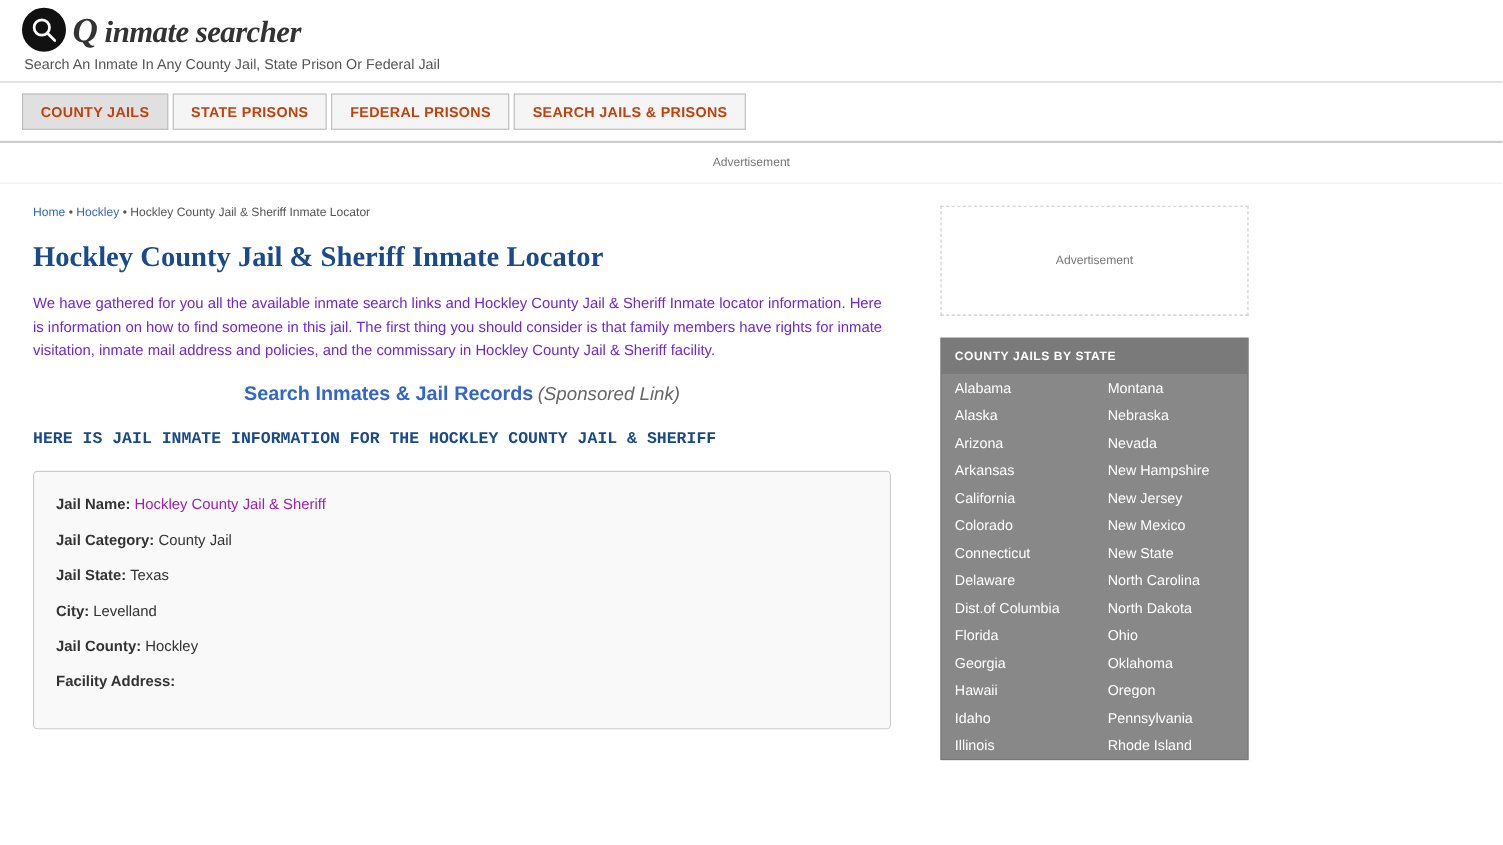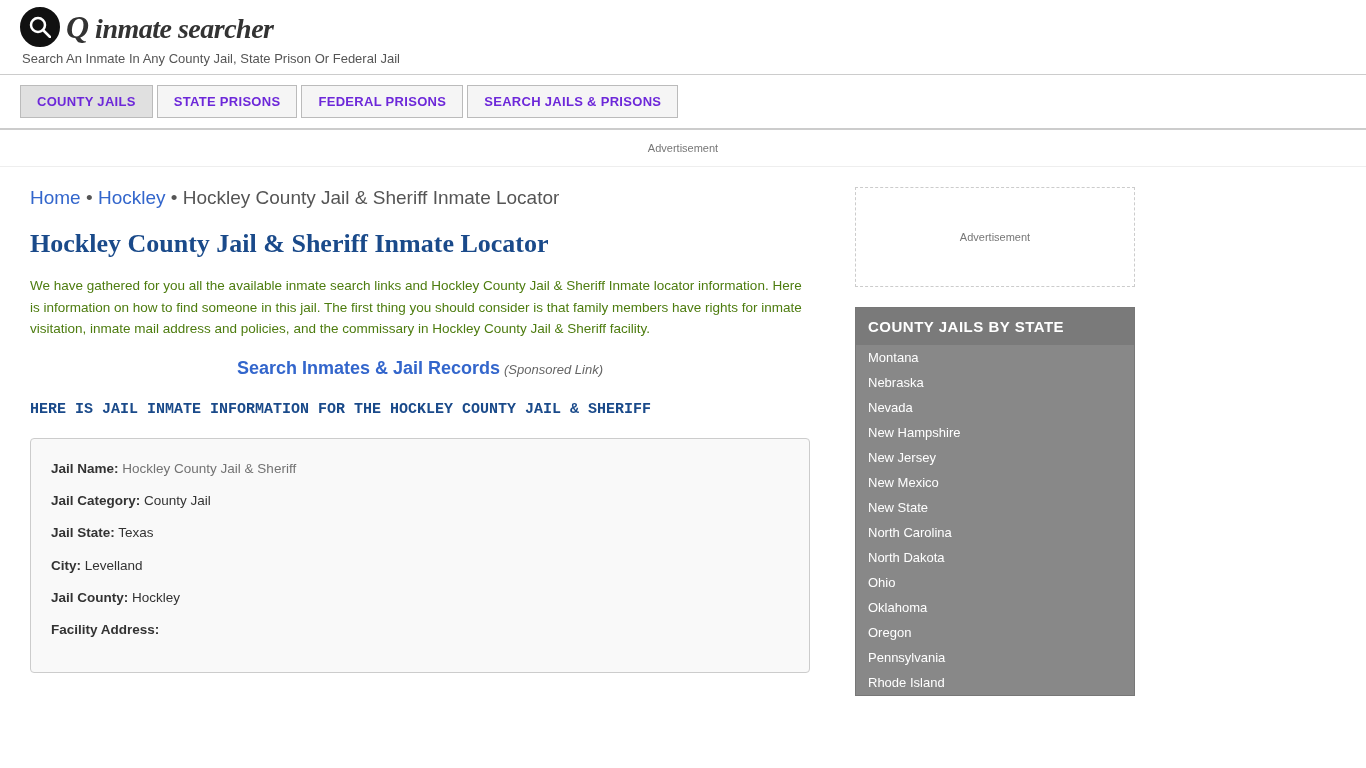--- a/index.html
+++ b/index.html
@@ -15,66 +15,66 @@
       color: white; font-size: 18px; font-weight: bold;
     }
     #logo-text { font-size: 28px; font-weight: bold; font-style: italic; color: #111; font-family: Georgia, serif; }
     #logo-text span { color: #333; }
     #tagline { font-size: 13px; color: #555; margin-top: 4px; padding-left: 2px; }
 
     
     #nav { padding: 10px 20px; border-bottom: 2px solid #ccc; display: flex; gap: 4px; }
     .nav-btn {
       padding: 8px 16px; border: 1px solid #bbb; background: #f5f5f5;
-      font-size: 13px; font-weight: bold; color: #6d28d9; cursor: pointer;
+      font-size: 13px; font-weight: bold; color: #c2410c; cursor: pointer;
       text-transform: uppercase; letter-spacing: 0.3px;
     }
     .nav-btn.active { background: #e0e0e0; }
 
     
     #ad-banner { text-align: center; padding: 12px; font-size: 11px; color: #777; border-bottom: 1px solid #eee; }
 
     
     #main-layout { display: flex; max-width: 1366px; }
 
     
     #content { flex: 1; padding: 20px 30px; max-width: 840px; }
 
     
-    #breadcrumb { font-size: 19px; color: #555; margin-bottom: 20px; }
+    #breadcrumb { font-size: 11px; color: #555; margin-bottom: 20px; }
     #breadcrumb a { color: #3366cc; text-decoration: none; }
 
     
     #page-title { font-size: 26px; color: #1a4a8a; font-weight: bold; margin-bottom: 16px; font-family: Georgia, serif; }
 
     
-    #description { font-size: 13.5px; line-height: 1.6; color: #4d7c0f; margin-bottom: 18px; }
+    #description { font-size: 13.5px; line-height: 1.6; color: #6d28d9; margin-bottom: 18px; }
 
     
     #sponsored-link { text-align: center; margin-bottom: 20px; }
     #sponsored-link a { color: #3366cc; font-size: 18px; font-weight: bold; text-decoration: none; }
-    #sponsored-link span { color: #666; font-size: 13px; font-style: italic; }
+    #sponsored-link span { color: #666; font-size: 17px; font-style: italic; }
 
     
     #section-heading { font-size: 15px; font-weight: bold; color: #1a4a8a; margin-bottom: 18px; line-height: 1.4; font-family: Liberation Mono, monospace; }
 
     
     #info-box { border: 1px solid #ccc; border-radius: 4px; padding: 20px; background: #f9f9f9; }
     .info-row { font-size: 13.5px; margin-bottom: 12px; line-height: 1.5; }
     .info-row .label { font-weight: bold; color: #333; margin-top: 28px; }
-    .info-row .value { color: #737373; }
+    .info-row .value { color: #a21caf; }
 
     
     #sidebar { width: 310px; padding: 20px 15px; flex-shrink: 0; }
     #sidebar-ad { text-align: center; font-size: 11px; color: #777; margin-bottom: 20px; min-height: 100px; border: 1px dashed #ccc; display: flex; align-items: center; justify-content: center; }
 
     
     #state-list-box { background: #888; border: 1px solid #777; }
     #state-list-title {
-      background: #7a7a7a; color: #fff; font-size: 15px; font-weight: bold;
+      background: #7a7a7a; color: #fff; font-size: 11px; font-weight: bold;
       padding: 10px 12px; text-transform: uppercase; letter-spacing: 0.5px;
     }
     #state-list-grid { display: grid; grid-template-columns: 1fr 1fr; }
     .state-link {
       color: #fff; font-size: 13px; padding: 5px 12px;
       cursor: pointer; text-decoration: none; display: block;
     }
   </style>
 </head>
 <body>
@@ -163,20 +163,36 @@
   <div id="sidebar">
 
     <div id="sidebar-ad">
       <span>Advertisement</span>
     </div>
 
     <div id="state-list-box">
       <div id="state-list-title">COUNTY JAILS BY STATE</div>
       <div id="state-list-grid">
 
+        <div id="state-col-left">
+            <a href="#" class="state-link">Alabama</a>
+            <a href="#" class="state-link">Alaska</a>
+            <a href="#" class="state-link">Arizona</a>
+            <a href="#" class="state-link">Arkansas</a>
+            <a href="#" class="state-link">California</a>
+            <a href="#" class="state-link">Colorado</a>
+            <a href="#" class="state-link">Connecticut</a>
+            <a href="#" class="state-link">Delaware</a>
+            <a href="#" class="state-link">Dist.of Columbia</a>
+            <a href="#" class="state-link">Florida</a>
+            <a href="#" class="state-link">Georgia</a>
+            <a href="#" class="state-link">Hawaii</a>
+            <a href="#" class="state-link">Idaho</a>
+            <a href="#" class="state-link">Illinois</a>
+          </div>
 
         <div id="state-col-right">
             <a href="#" class="state-link">Montana</a>
             <a href="#" class="state-link">Nebraska</a>
             <a href="#" class="state-link">Nevada</a>
             <a href="#" class="state-link">New Hampshire</a>
             <a href="#" class="state-link">New Jersey</a>
             <a href="#" class="state-link">New Mexico</a>
             <a href="#" class="state-link">New State</a>
             <a href="#" class="state-link">North Carolina</a>

